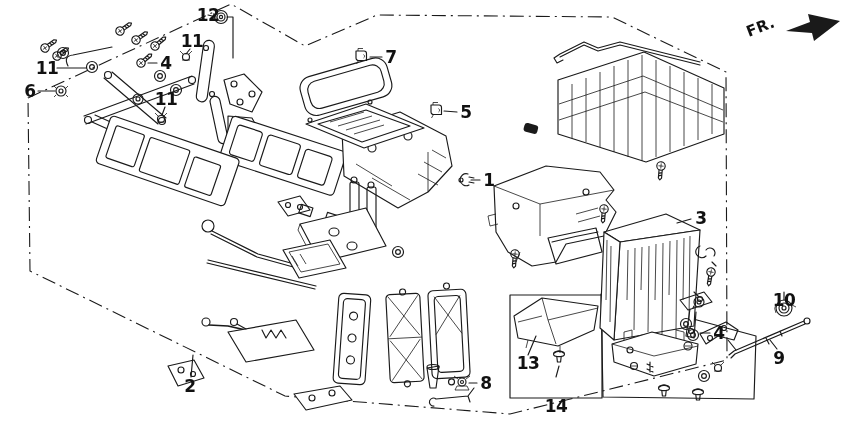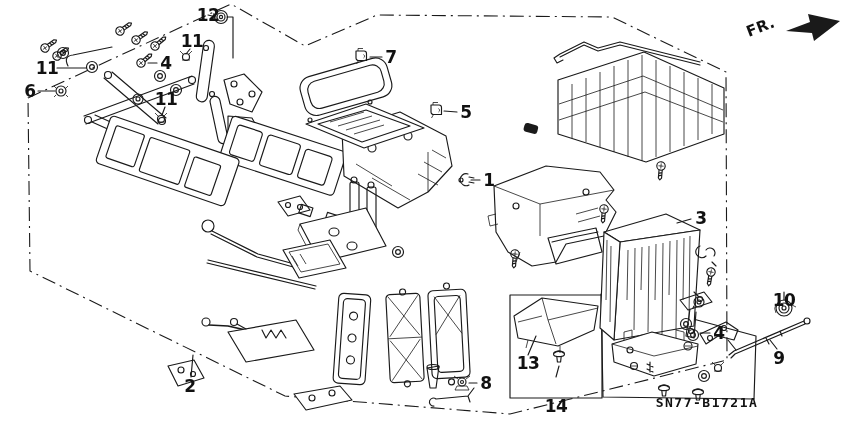--- a/index.html
+++ b/index.html
@@ -351,15 +351,14 @@
 <div class="callout" style="left:779px;top:358px;">9</div>
 <div class="callout" style="left:784px;top:300px;">10</div>
 <div class="callout" style="left:47px;top:68px;">11</div>
 <div class="callout" style="left:192px;top:41px;">11</div>
 <div class="callout" style="left:166px;top:99px;">11</div>
 <div class="callout" style="left:208px;top:15px;">12</div>
 <div class="callout" style="left:528px;top:363px;">13</div>
 <div class="callout" style="left:556px;top:386px;margin-top:20px;">14</div>
 
 <div class="fr-label">FR.</div>
-<div class="diagram-code">SN77-B1721A</div>
 
 </div>
 
 </body></html>

